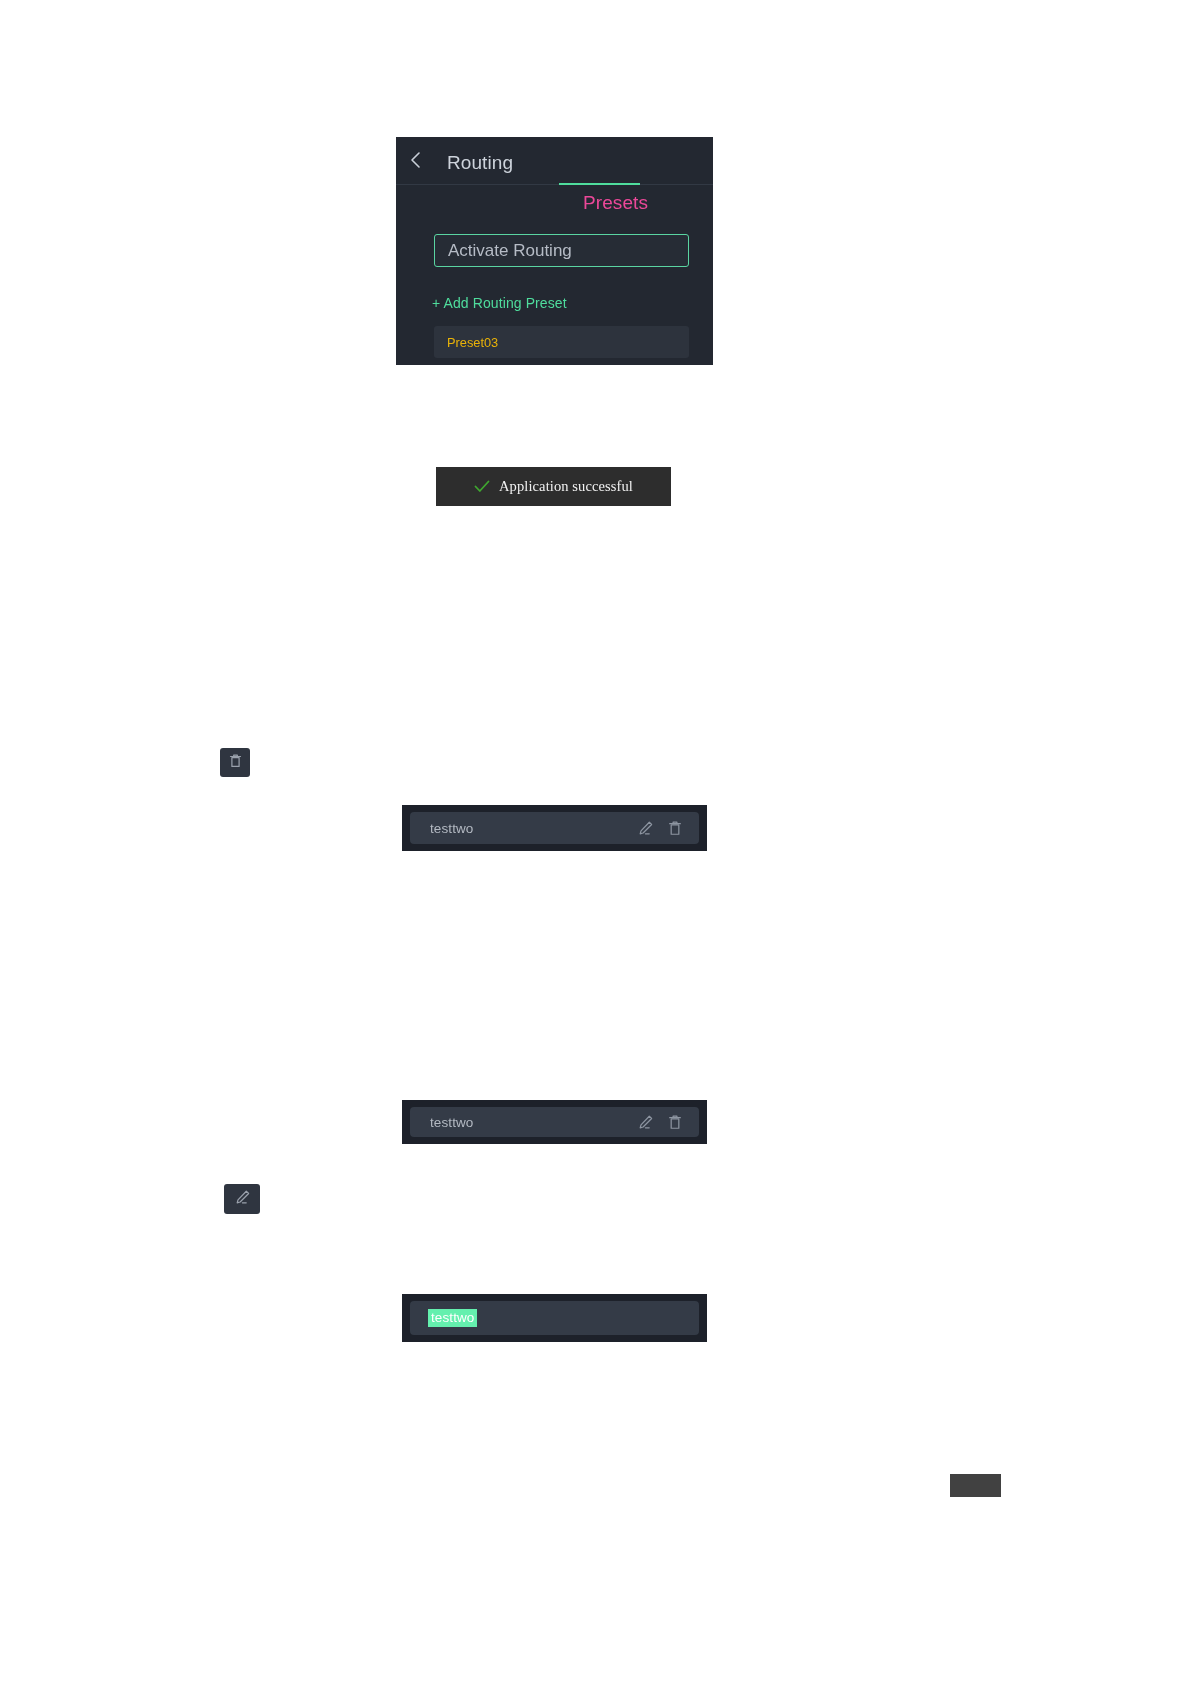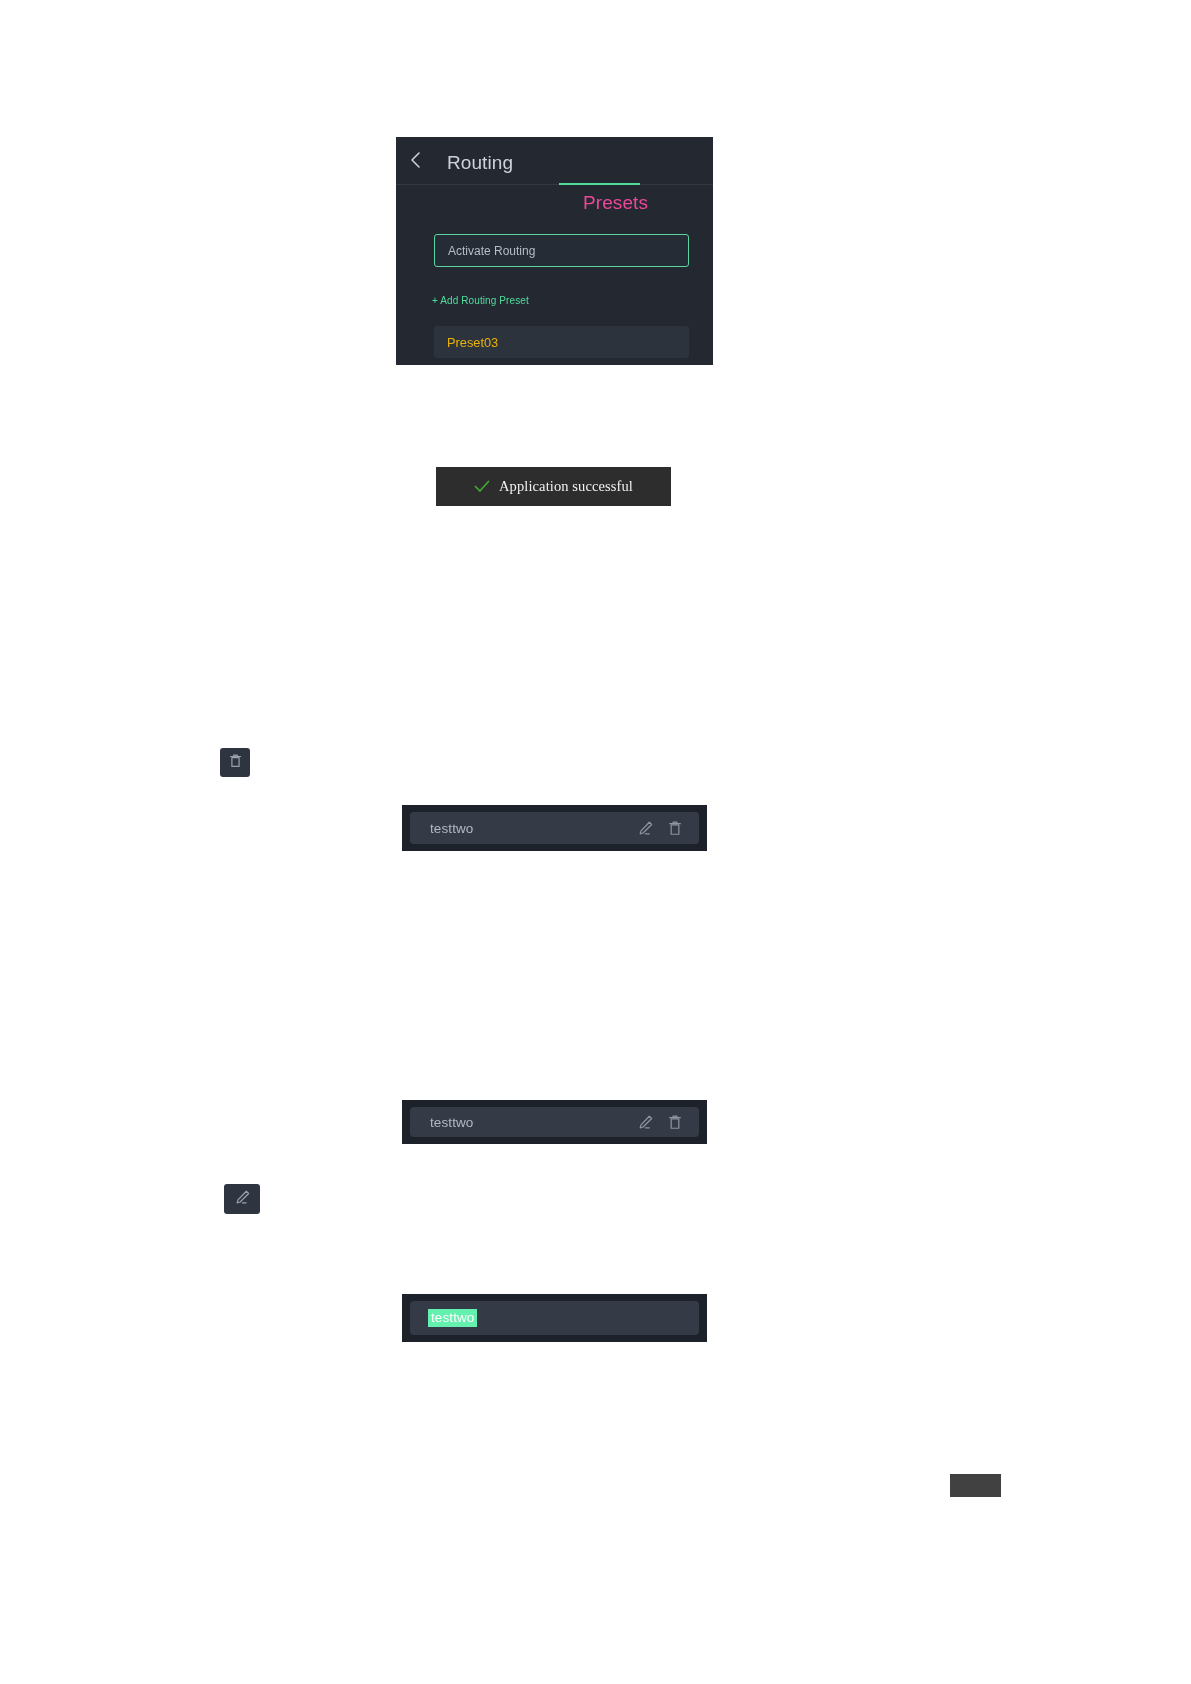--- a/index.html
+++ b/index.html
@@ -82,29 +82,29 @@
     top: 97px;
     width: 255px;
     height: 33px;
     box-sizing: border-box;
     border: 1px solid #5ad5a2;
     border-radius: 3px;
     background: #262c35;
     display: flex;
     align-items: center;
     padding-left: 13px;
-    font-size: 12px;
+    font-size: 17px;
     color: #b6bcc6;
   }
 
   .add-preset-link {
     position: absolute;
     left: 36px;
     top: 158px;
-    font-size: 10px;
+    font-size: 14px;
     color: #4fdd9d;
     letter-spacing: .1px;
   }
 
   .preset-row {
     position: absolute;
     left: 38px;
     top: 189px;
     width: 255px;
     height: 32px;

